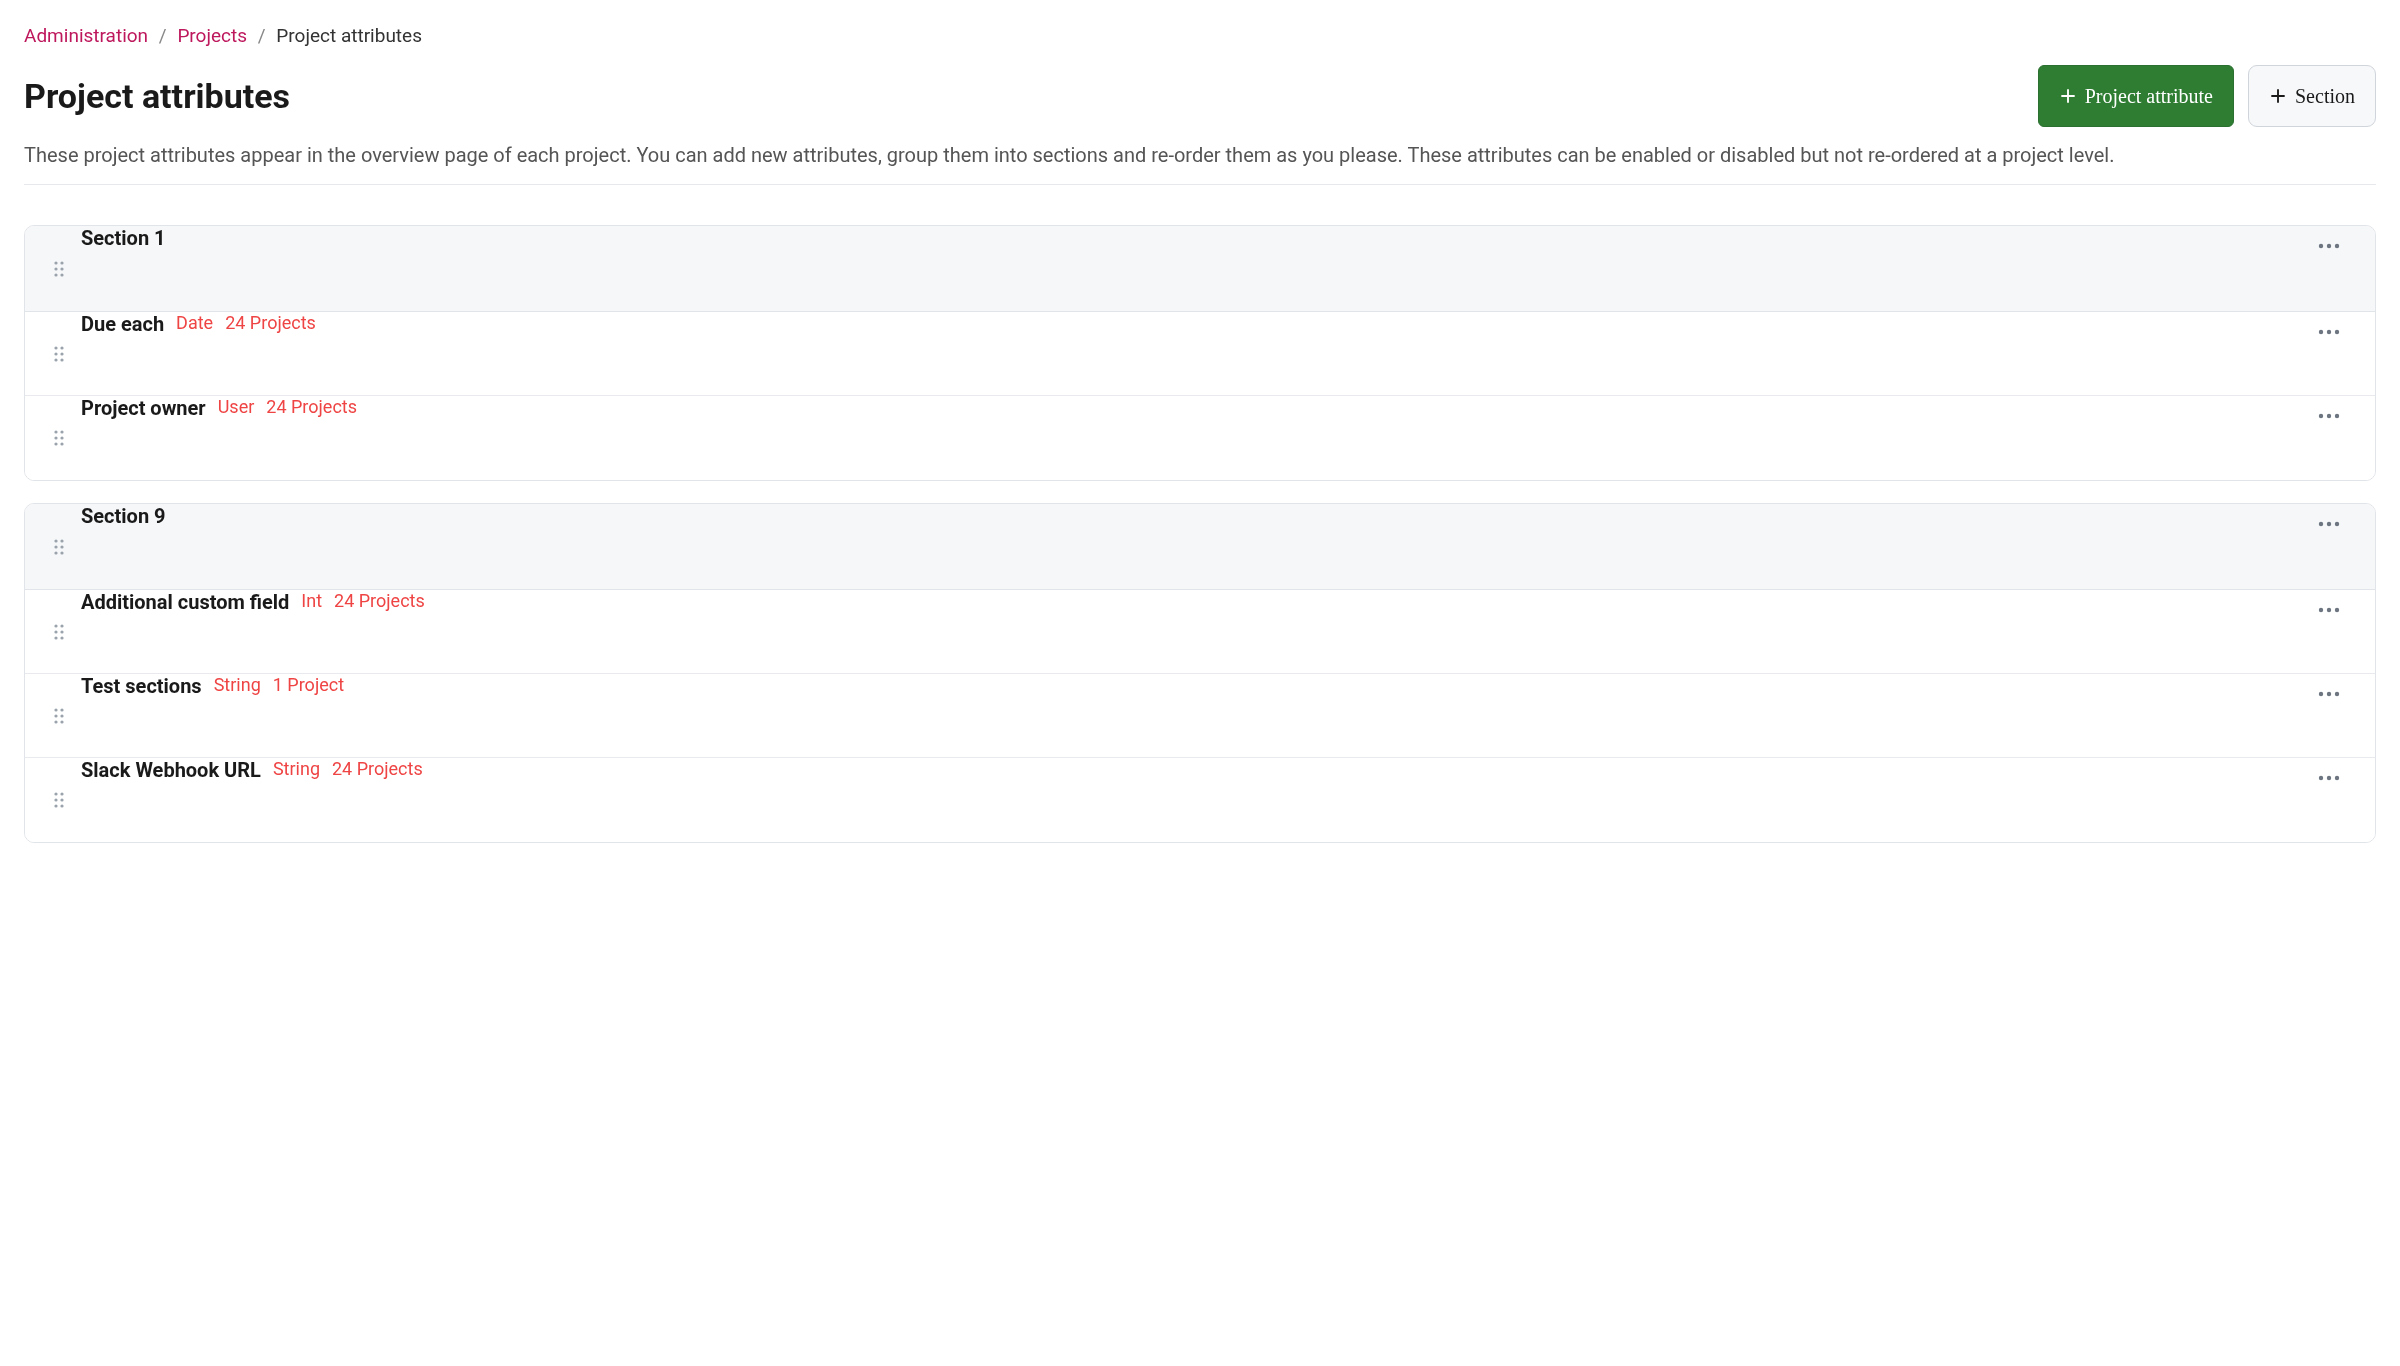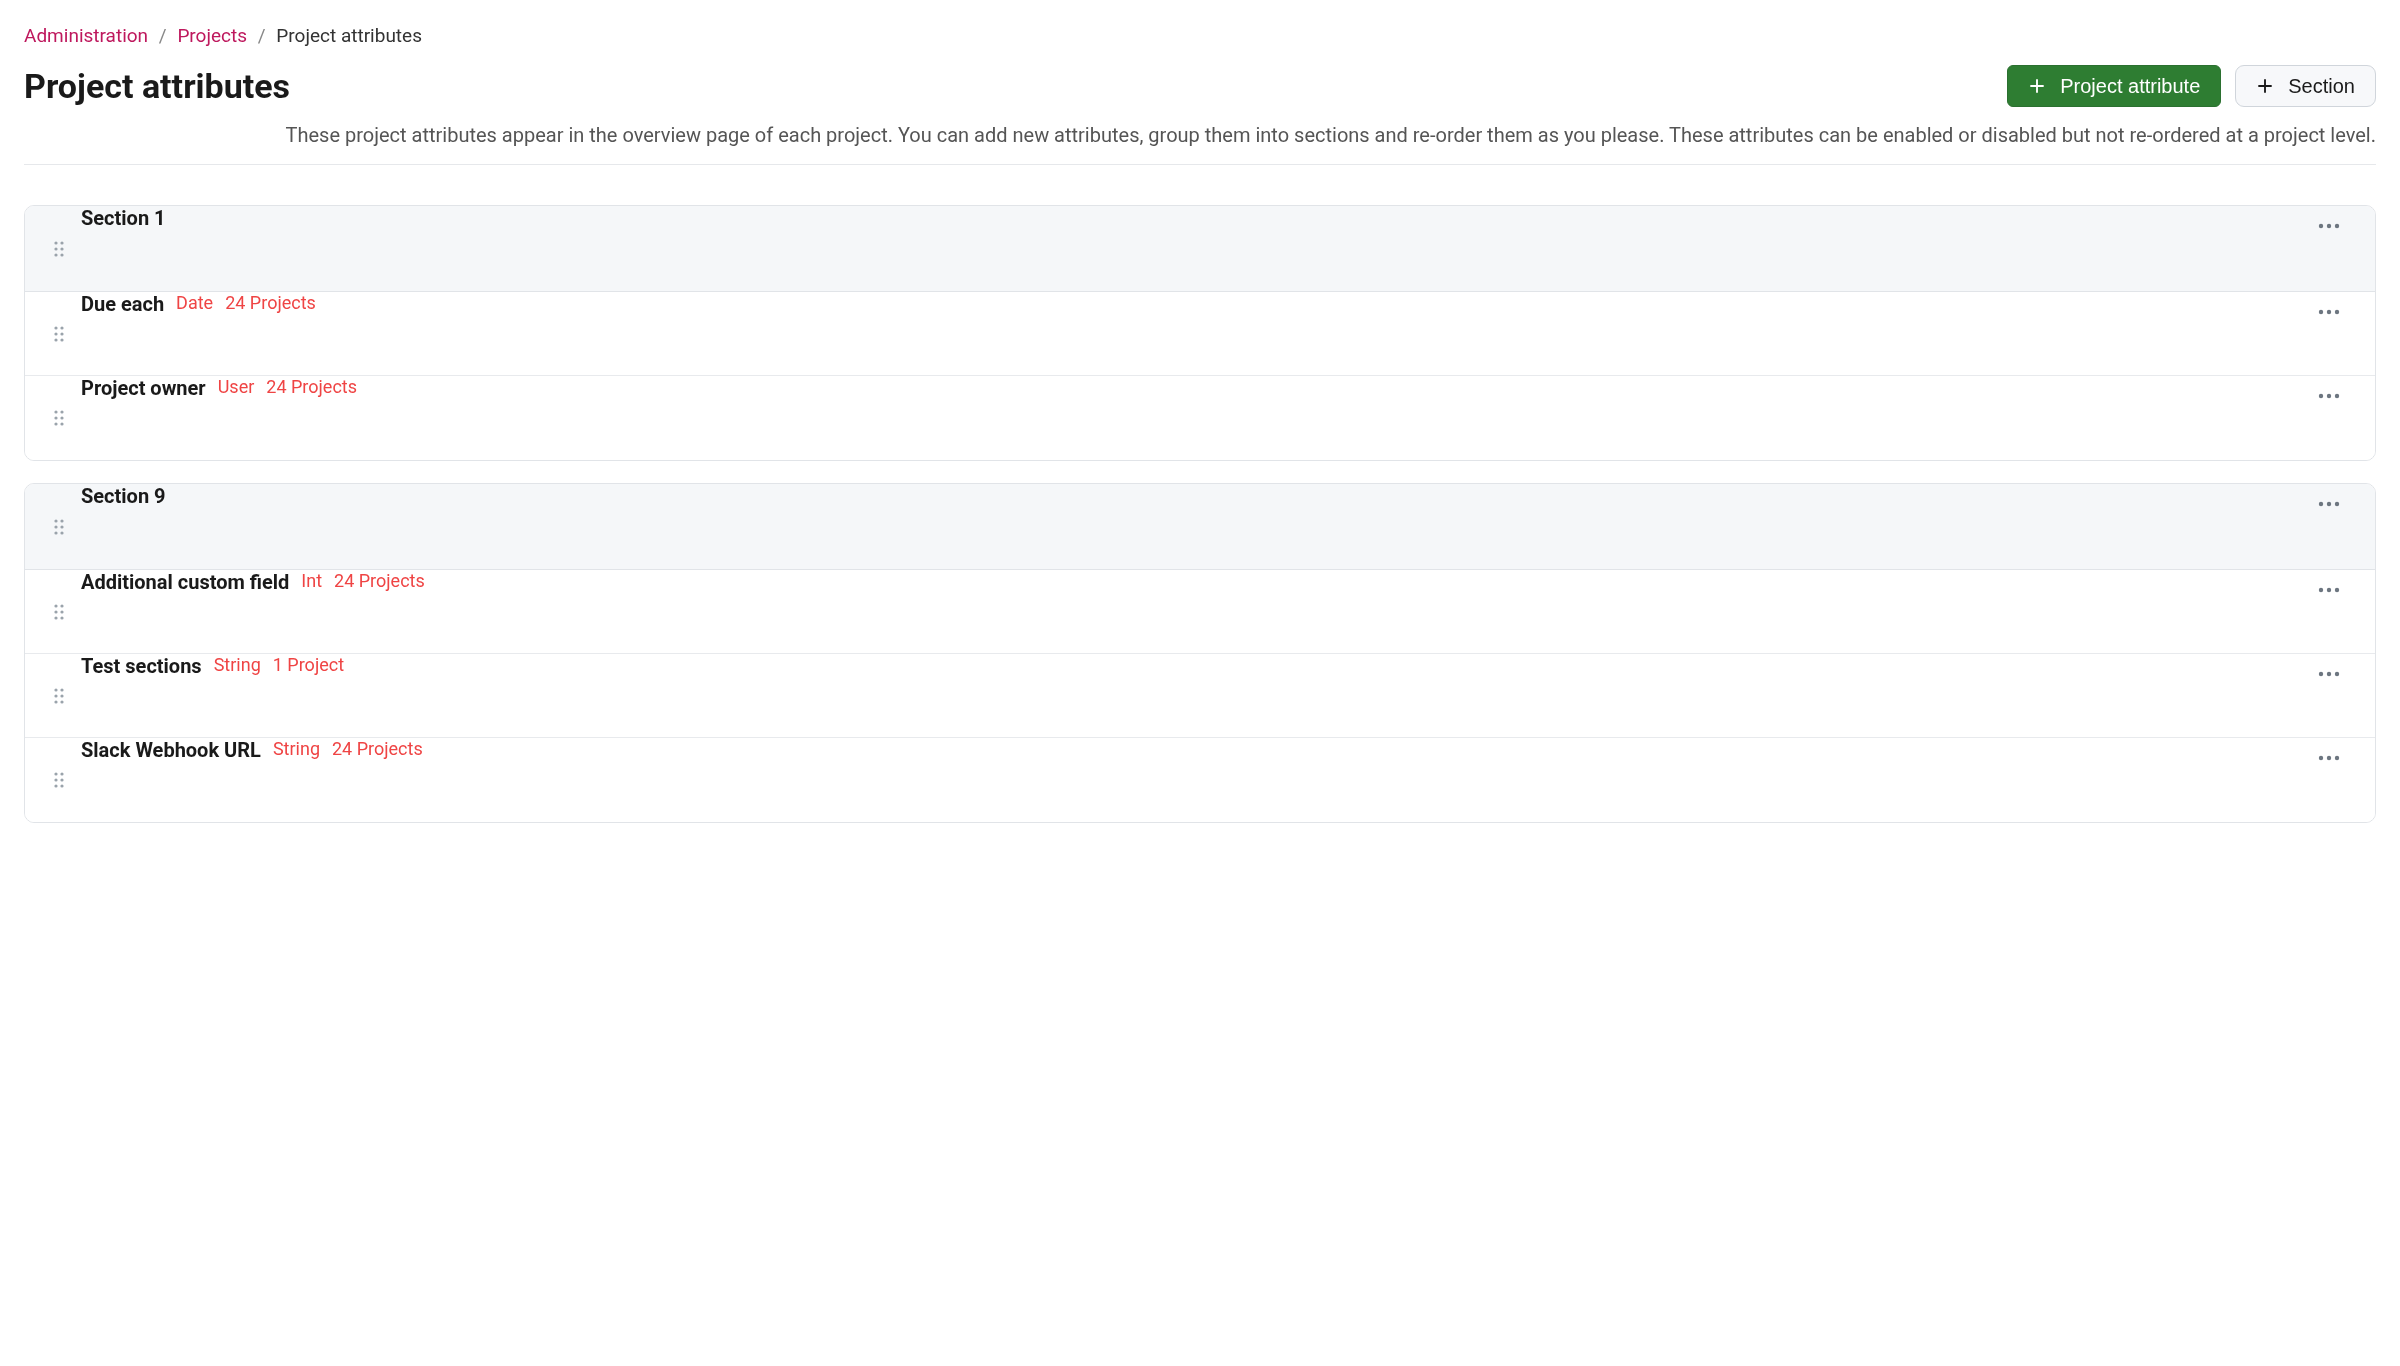--- a/index.html
+++ b/index.html
@@ -38,47 +38,47 @@
     font-weight: 700;
     color: #1a1a1a;
   }
   .actions {
     display: flex;
     gap: 14px;
   }
   .btn {
     display: inline-flex;
     align-items: center;
-    gap: 14px;
-    padding: 10px 20px;
+    gap: 8px;
+    padding: 20px 20px;
     border-radius: 6px;
     font-size: 20px;
     font-weight: 500;
     cursor: pointer;
     border: 1px solid transparent;
     line-height: 1;
+    font-family: Liberation Serif, serif;
   }
   .btn-primary {
     background: #2E7D32;
     color: #fff;
     border-color: #2b7030;
   }
   .btn-secondary {
     background: #f7f8fa;
     color: #1a1a1a;
     border-color: #d0d5db;
     border-radius: 9px;
   }
   .btn svg { display: block; }
   .page-desc {
     font-size: 20px;
     color: #555;
     line-height: 1.45;
     margin-bottom: 14px;
-    text-align: right;
   }
   .divider {
     height: 1px;
     background: #e6e8eb;
     margin-bottom: 40px;
   }
   .section-group {
     border: 1px solid #e1e4e8;
     border-radius: 10px;
     overflow: hidden;

